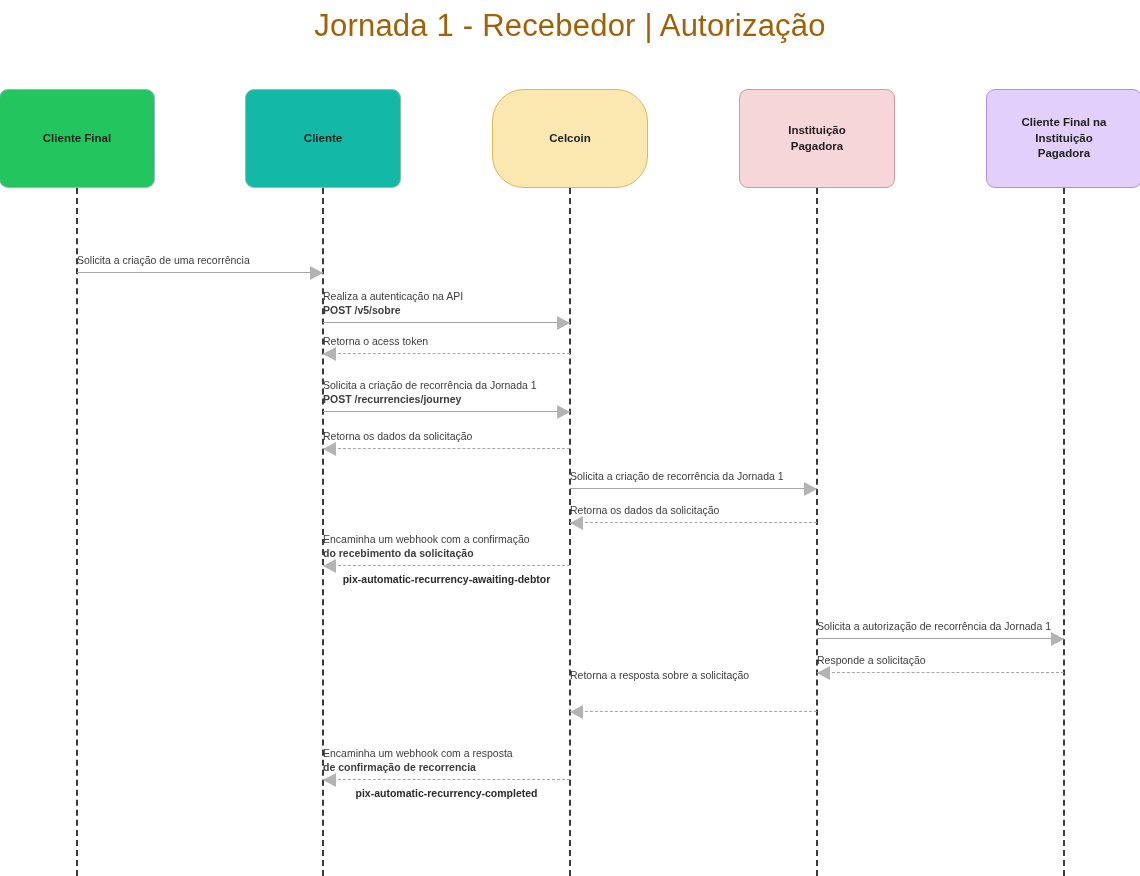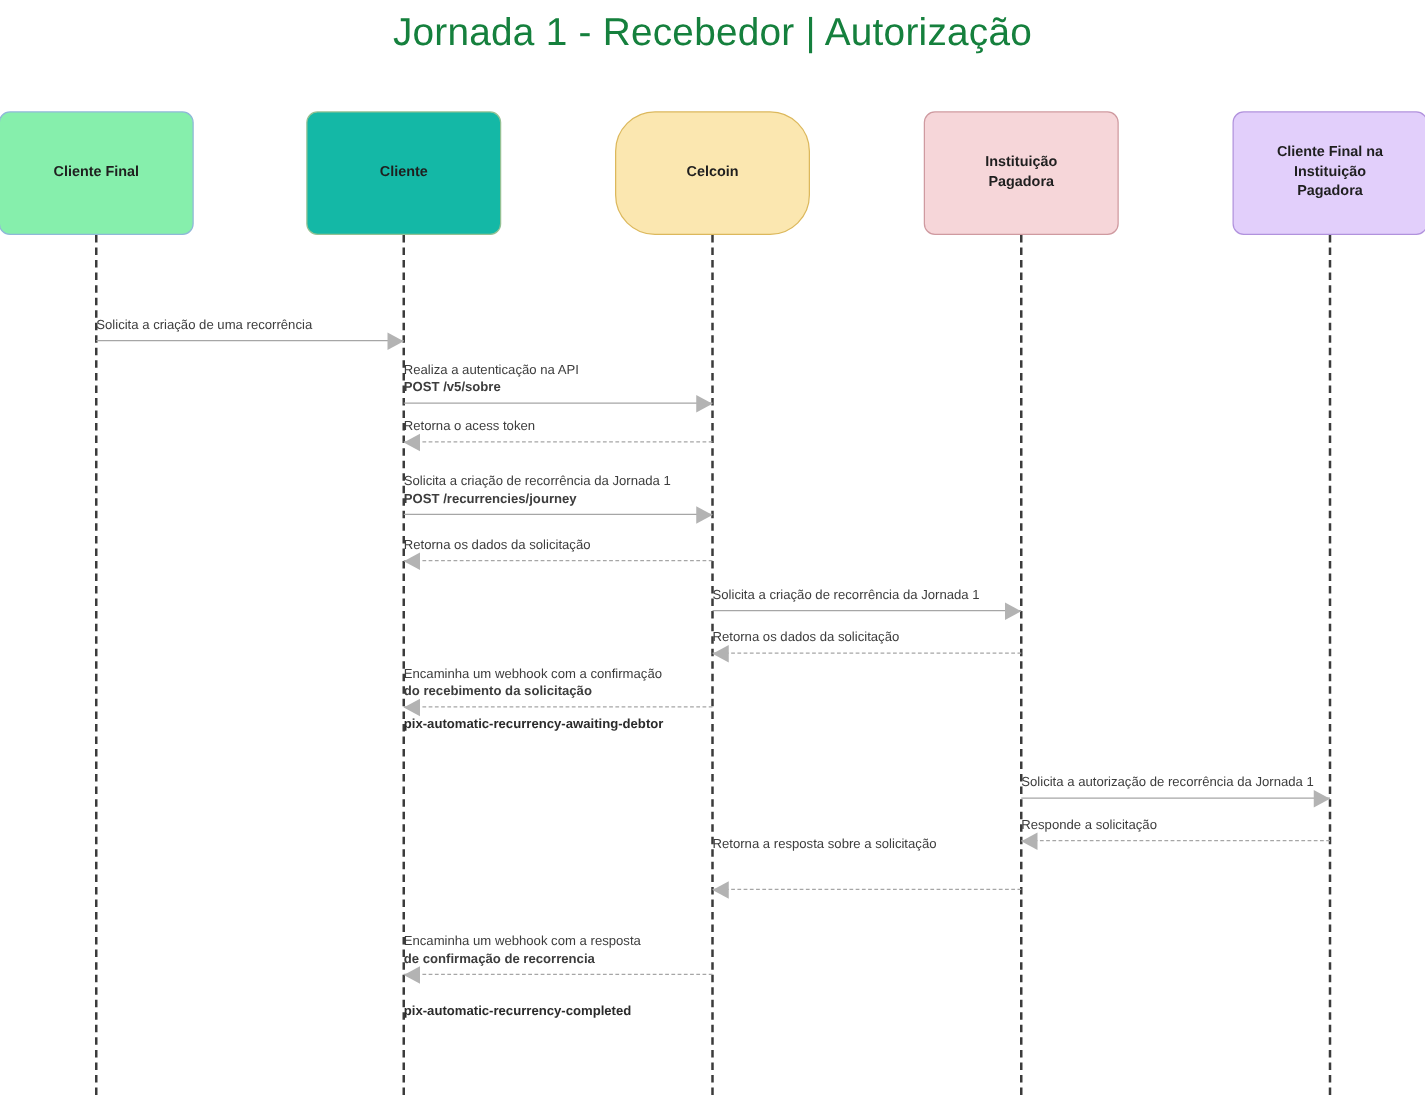--- a/index.html
+++ b/index.html
@@ -19,21 +19,21 @@
     background: #ffffff;
   }
   #diagram-title {
     position: absolute;
     top: 6px;
     left: 0;
     width: 1140px;
     text-align: center;
     font-size: 31px;
     font-weight: 400;
-    color: #15803d;
+    color: #a16207;
     letter-spacing: 0.2px;
     line-height: 1.3;
   }
   .actor-box {
     position: absolute;
     box-sizing: border-box;
     border-radius: 9px;
     border-width: 1px;
     border-style: solid;
     display: flex;
@@ -77,20 +77,21 @@
   .msg-label {
     position: absolute;
     font-size: 10.5px;
     color: #3d3d3d;
     line-height: 1.35;
     white-space: nowrap;
   }
   .msg-label .l2 { font-weight: bold; }
   .msg-sublabel {
     position: absolute;
+    text-align: center;
     font-size: 10.5px;
     font-weight: bold;
     color: #2b2b2b;
     white-space: nowrap;
   }
 </style>
 </head>
 <body>
 
 <div id="canvas">
@@ -98,21 +99,21 @@
   <div id="diagram-title">Jornada 1 - Recebedor | Autorização</div>
 
   <div id="lifelines-layer">
       <div class="lifeline" style="left: 76px; top: 188px; height: 688px;"></div>
       <div class="lifeline" style="left: 322px; top: 188px; height: 688px;"></div>
       <div class="lifeline" style="left: 569px; top: 188px; height: 688px;"></div>
       <div class="lifeline" style="left: 816px; top: 188px; height: 688px;"></div>
       <div class="lifeline" style="left: 1063px; top: 188px; height: 688px;"></div>
     </div>
   <div id="actors-layer">
-      <div class="actor-box" style="left: -1px; top: 89px; width: 156px; height: 99px; background: #86efac; border-color: rgb(143, 184, 216);">
+      <div class="actor-box" style="left: -1px; top: 89px; width: 156px; height: 99px; background: #22c55e; border-color: rgb(143, 184, 216);">
         <span>Cliente Final</span>
       </div>
       <div class="actor-box" style="left: 245px; top: 89px; width: 156px; height: 99px; background: #14b8a6; border-color: rgb(147, 193, 147);">
         <span>Cliente</span>
       </div>
       <div class="actor-box" style="left: 492px; top: 89px; width: 156px; height: 99px; background: rgb(251, 231, 176); border-color: rgb(220, 184, 92); border-radius: 32px;">
         <span>Celcoin</span>
       </div>
       <div class="actor-box" style="left: 739px; top: 89px; width: 156px; height: 99px; background: rgb(246, 214, 217); border-color: rgb(207, 154, 160);">
         <span>Instituição<br>Pagadora</span>
@@ -152,16 +153,16 @@
       <div class="msg-label" style="left: 817px; width: 247px; top: 619px;"><span class="l1">Solicita a autorização de recorrência da Jornada 1</span></div>
       <div class="msg-line dashed" style="left: 817px; top: 672px; width: 247px;"></div>
       <div class="arrow-head left" style="top: 666px; left: 817px;"></div>
       <div class="msg-label" style="left: 817px; width: 247px; top: 653px;"><span class="l1">Responde a solicitação</span></div>
       <div class="msg-line dashed" style="left: 570px; top: 711px; width: 247px;"></div>
       <div class="arrow-head left" style="top: 705px; left: 570px;"></div>
       <div class="msg-label" style="left: 570px; width: 247px; top: 668px;"><span class="l1">Retorna a resposta sobre a solicitação</span></div>
       <div class="msg-line dashed" style="left: 323px; top: 779px; width: 247px;"></div>
       <div class="arrow-head left" style="top: 773px; left: 323px;"></div>
       <div class="msg-label" style="left: 323px; width: 247px; top: 746px;"><span class="l1">Encaminha um webhook com a resposta</span><br><span class="l2">de confirmação de recorrencia</span></div>
-      <div class="msg-sublabel" style="left: 323px; width: 247px; top: 787px; margin-top: 16px;">pix-automatic-recurrency-completed</div>
+      <div class="msg-sublabel" style="left: 323px; width: 247px; top: 787px;">pix-automatic-recurrency-completed</div>
     </div>
 
 </div>
 
 </body></html>

